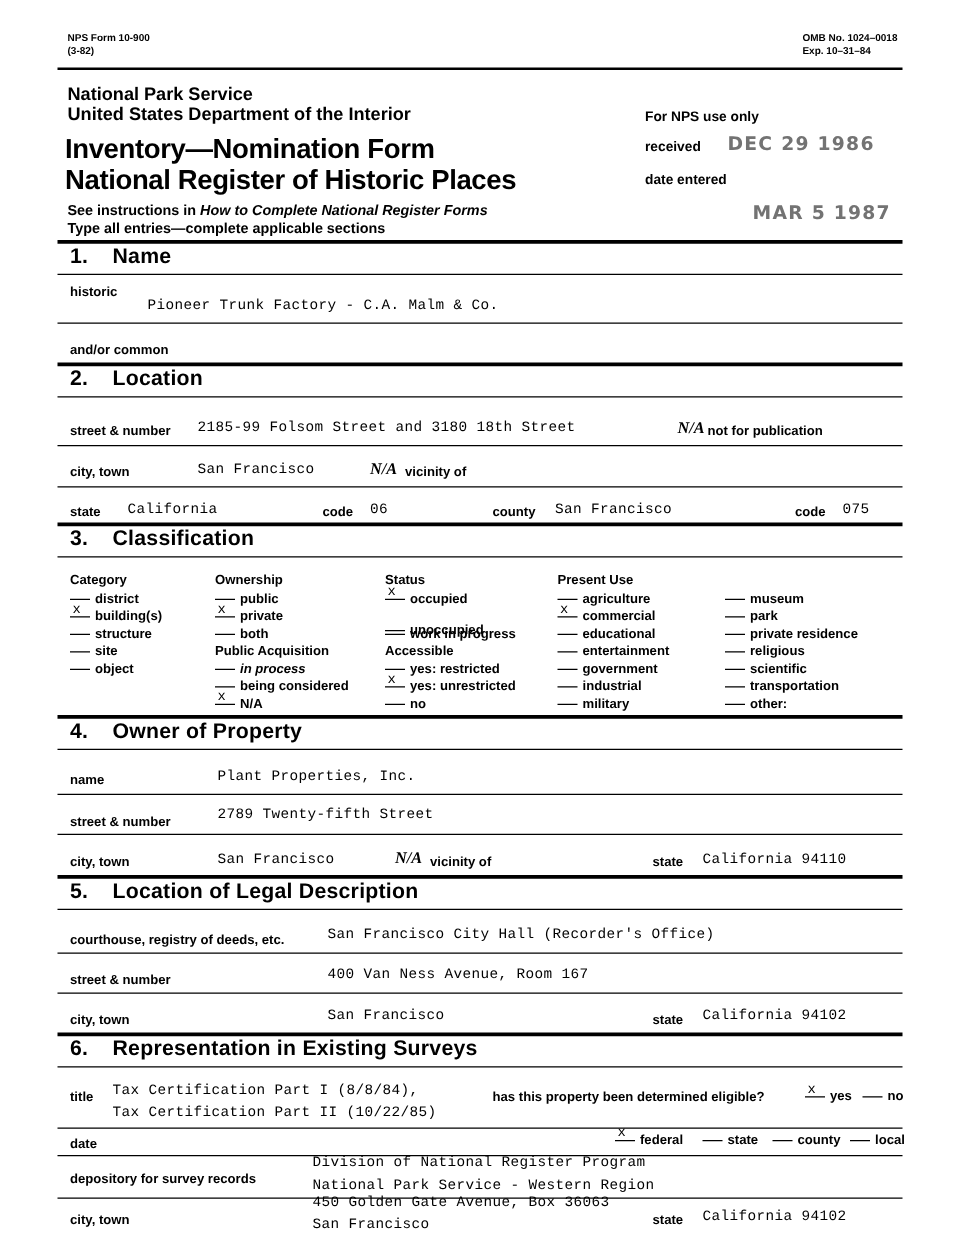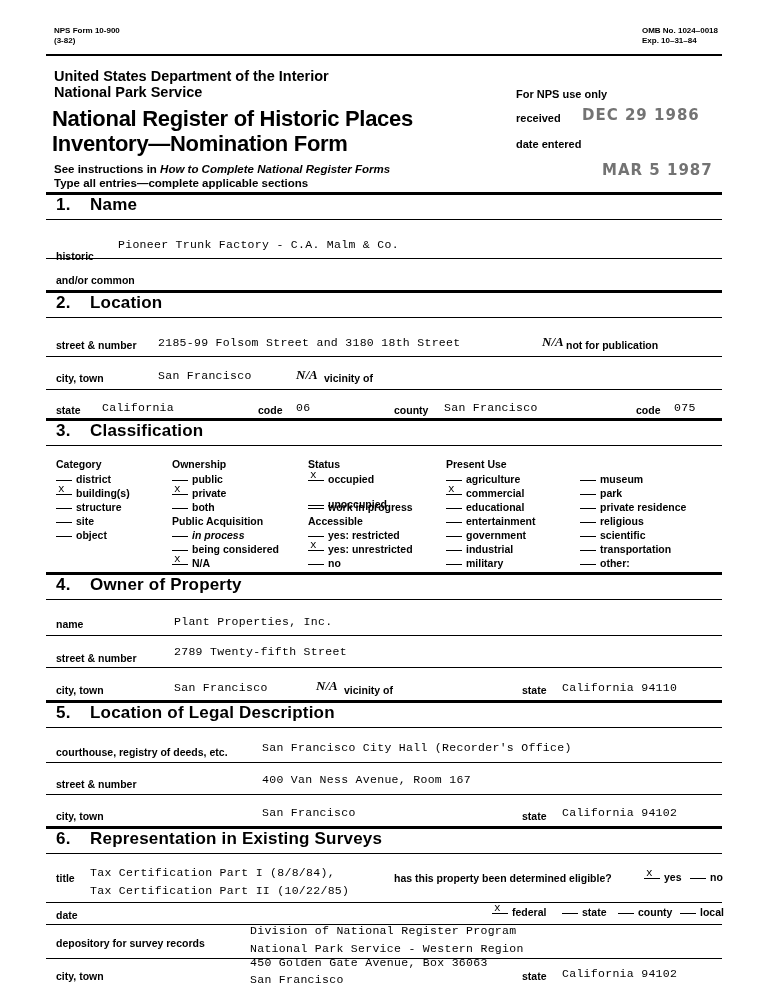--- a/index.html
+++ b/index.html
@@ -190,47 +190,47 @@
       <div>NPS Form 10-900</div>
       <div>(3-82)</div>
     </div>
     <div class="omb">
       <div>OMB No. 1024–0018</div>
       <div>Exp. 10–31–84</div>
     </div>
     <div class="hr-top"></div>
 
     <div class="agency">
+      <div>National Park Service</div>
       <div>United States Department of the Interior</div>
-      <div>National Park Service</div>
     </div>
 
     <div class="bigtitle">
+      <div>Inventory—Nomination Form</div>
       <div>National Register of Historic Places</div>
-      <div>Inventory—Nomination Form</div>
     </div>
 
     <div class="instr">
       <div>
         <span>See instructions in </span><i>How to Complete National Register Forms</i>
       </div>
       <div>Type all entries—complete applicable sections</div>
     </div>
 
     <div class="npsuse">For NPS use only</div>
     <div class="recv-label">received</div>
     <div class="stamp recv">DEC 29 1986</div>
     <div class="date-label">date entered</div>
     <div class="stamp dent">MAR 5 1987</div>
 
     <div class="secbar" style="top:166px;"></div>
     <div class="sectitle" style="top:169px;left:10px;">1.</div>
     <div class="sectitle" style="top:169px;left:44px;">Name</div>
 
-    <div class="lbl" style="left:10px; top:224px;">historic</div>
+    <div class="lbl" style="left:10px; top:202px;">historic</div>
     <div class="val" style="left:72px; top:212px;">Pioneer Trunk Factory - C.A. Malm &amp; Co.</div>
     <div class="rule" style="top:232px;"></div>
 
     <div class="lbl" style="left:10px; top:248px;">and/or common</div>
     <div class="val" style="left:110px; top:245px;"></div>
 
     <div class="secbar" style="top:264px;"></div>
     <div class="sectitle" style="top:267px;left:10px;">2.</div>
     <div class="sectitle" style="top:267px;left:44px;">Location</div>
 

